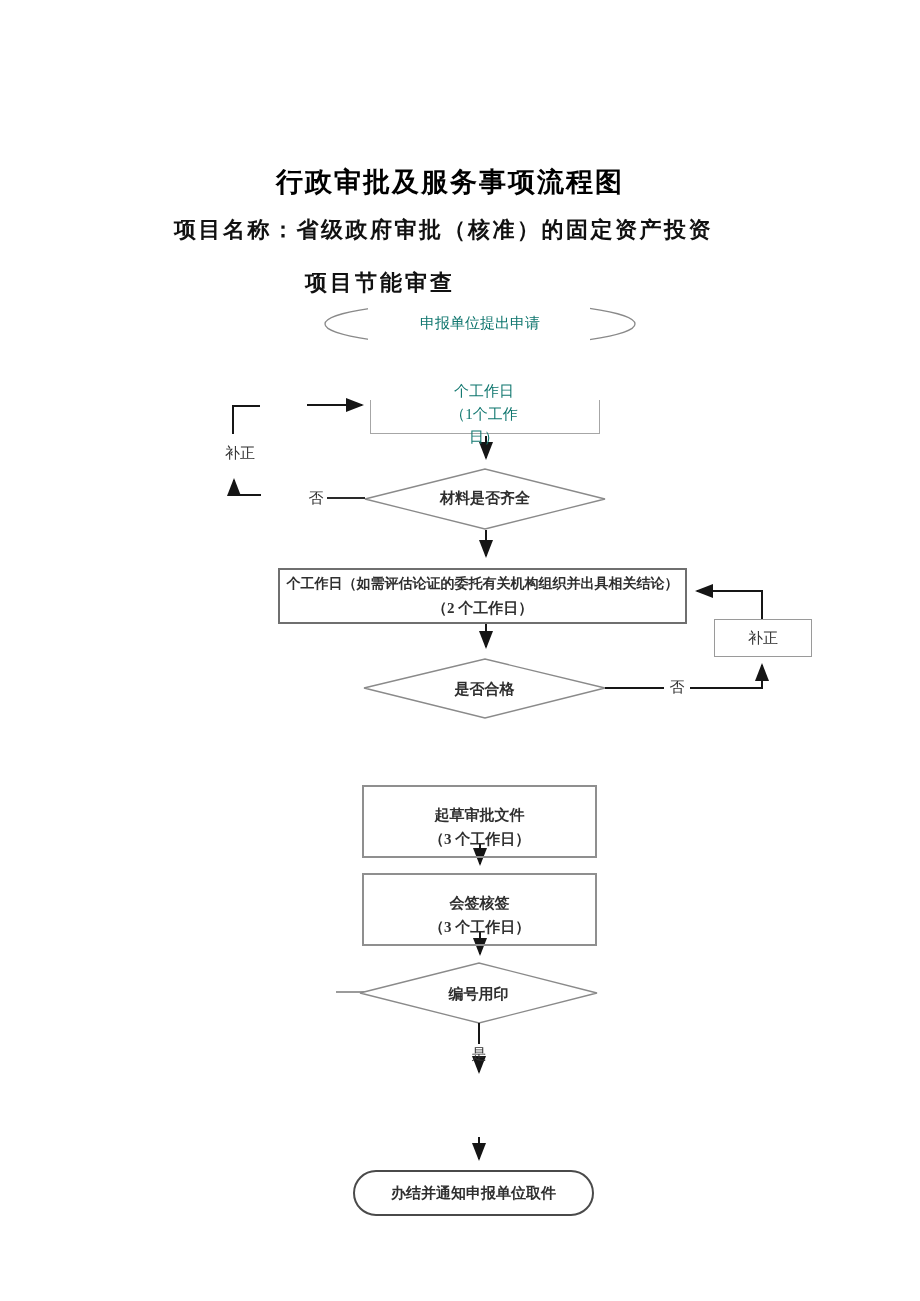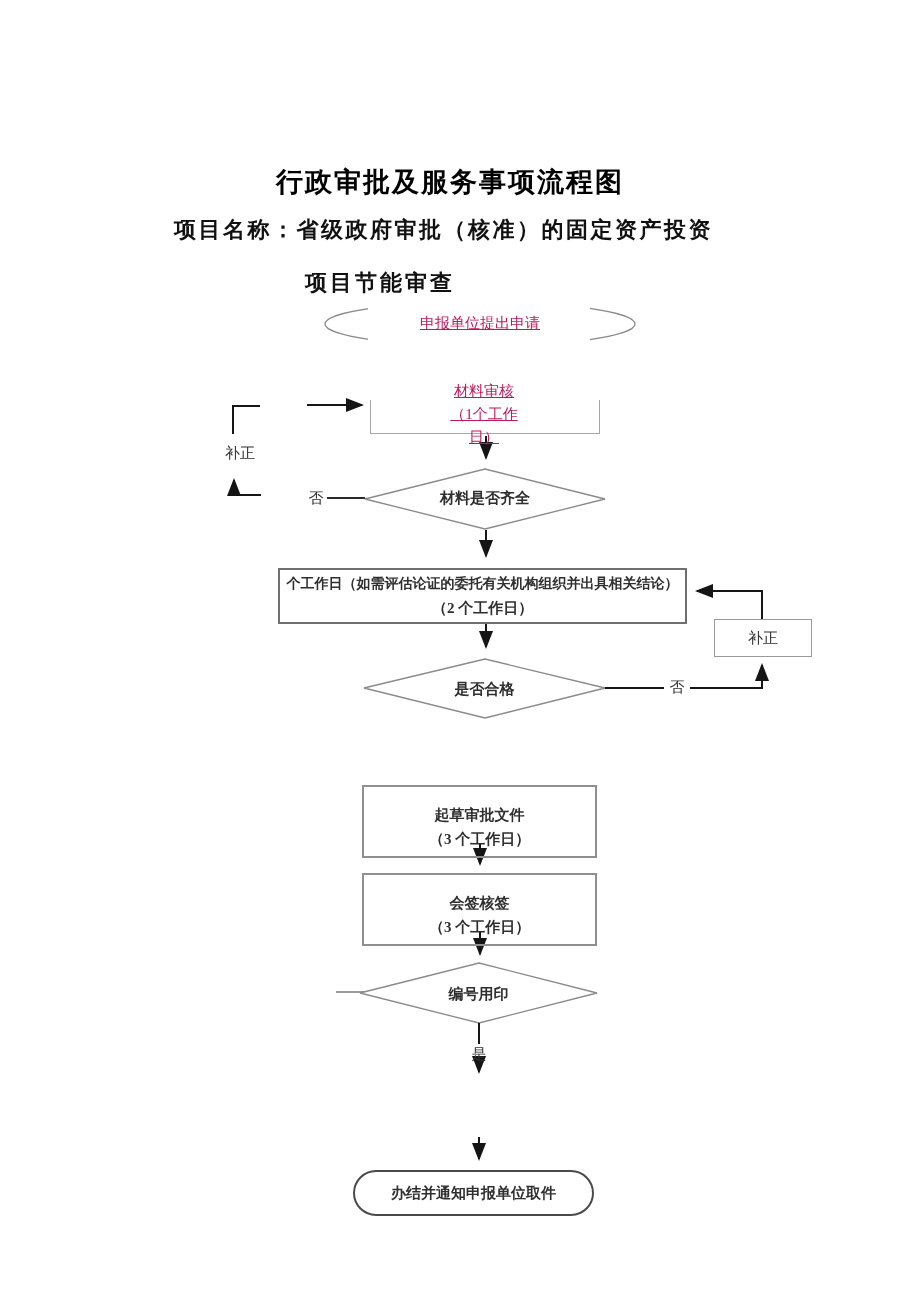--- a/index.html
+++ b/index.html
@@ -28,21 +28,21 @@
     font-size:22px;color:#111;
     letter-spacing:3px;font-weight:600;
   }
   .flow-svg{left:0;top:0;}
   .node-text{
     text-align:center;
     font-size:15px;color:#2f2f2f;
     line-height:19px;
     z-index:3;
   }
-  .soft{color:#be185d;text-decoration:underline;}
+  .soft{color:#0f766e;}
   .bold{font-weight:700;}
   .start-label{left:369px;top:314px;width:222px;}
   .window-box{
     left:370px;top:400px;width:228px;height:33px;
     border-left:1px solid #a6a6a6;
     border-right:1px solid #a6a6a6;
     border-bottom:1px solid #a6a6a6;
     z-index:2;
   }
   .window-text{left:370px;top:380px;width:228px;line-height:23px;}
@@ -123,21 +123,21 @@
     <line x1="480" y1="931" x2="480" y2="954" stroke="#161616" stroke-width="2" marker-end="url(#ah)"></line>
     <line x1="479" y1="1023" x2="479" y2="1044" stroke="#161616" stroke-width="2"></line>
     <line x1="479" y1="1064" x2="479" y2="1072" stroke="#161616" stroke-width="2" marker-end="url(#ah)"></line>
     <line x1="479" y1="1137" x2="479" y2="1159" stroke="#161616" stroke-width="2" marker-end="url(#ah)"></line>
   </svg>
 
   <div class="abs node-text soft start-label">申报单位提出申请</div>
 
   <div class="abs window-box"></div>
   <div class="abs node-text soft window-text">
-    <div>材料审核</div>
+    <div>个工作日</div>
     <div>（1个工作</div>
     <div>日）</div>
   </div>
 
   <div class="abs node-text corr-left">补正</div>
 
   <div class="abs node-text no1">否</div>
 
   <div class="abs node-text bold d1-text">材料是否齐全</div>
 

